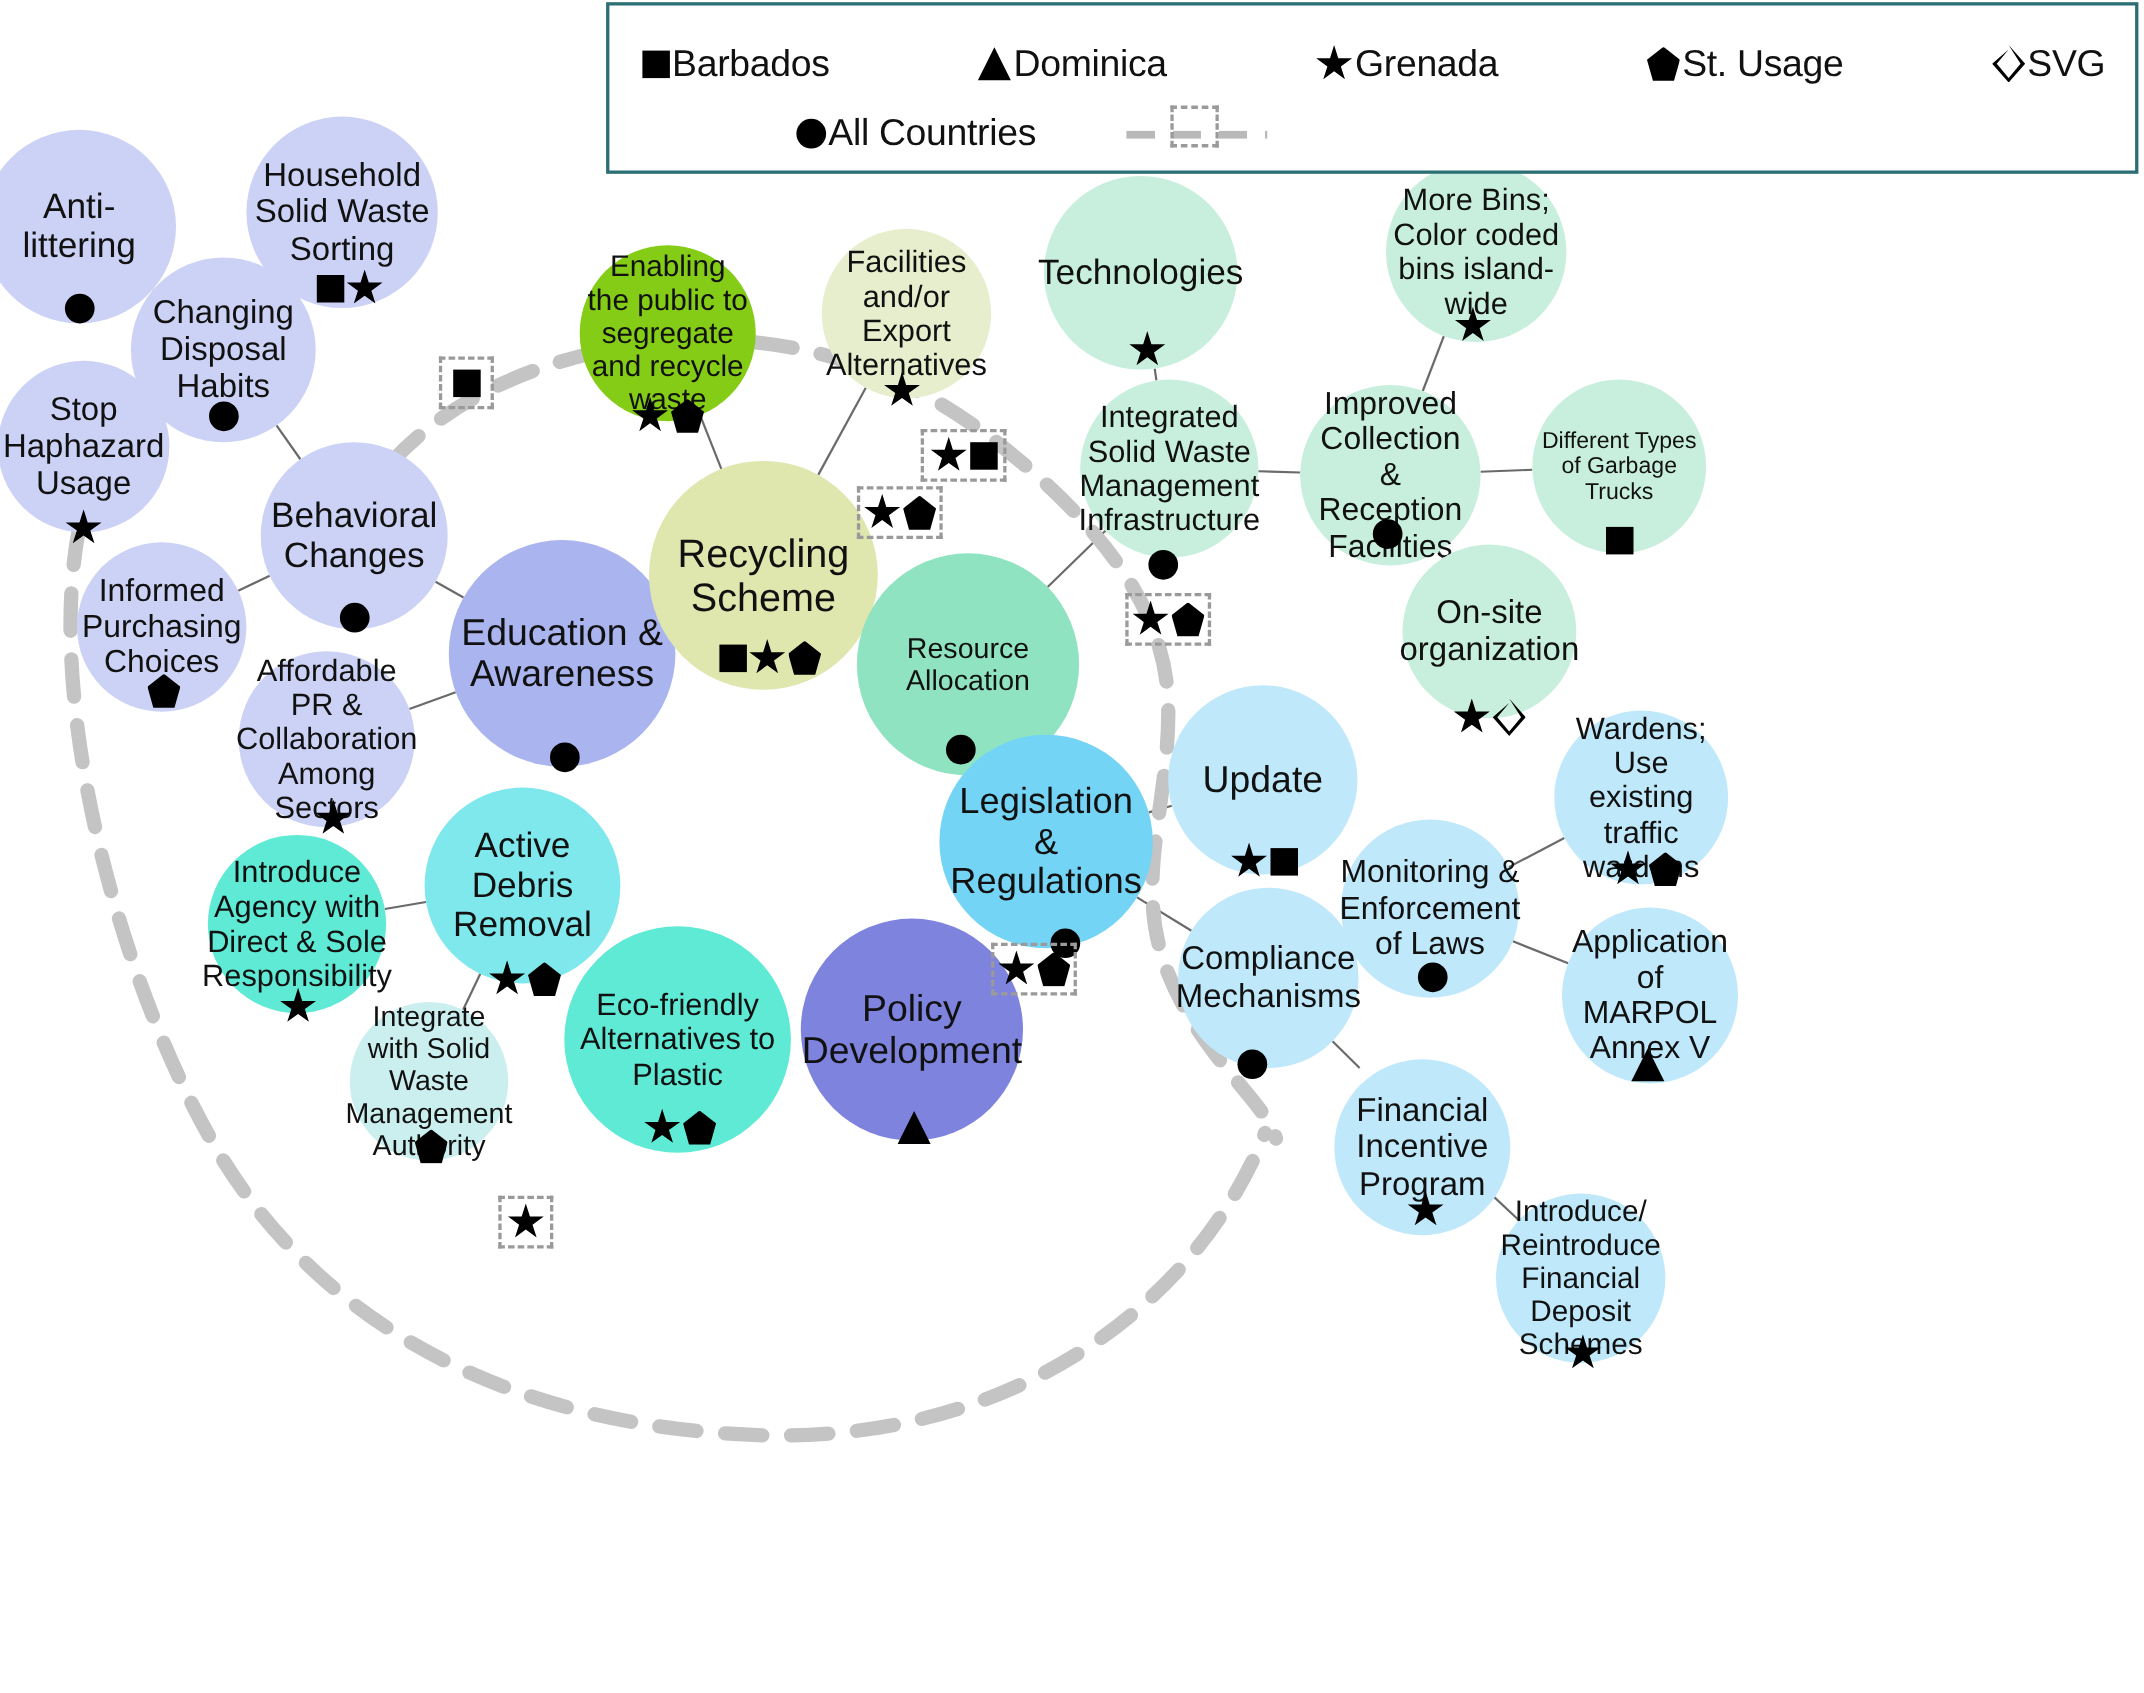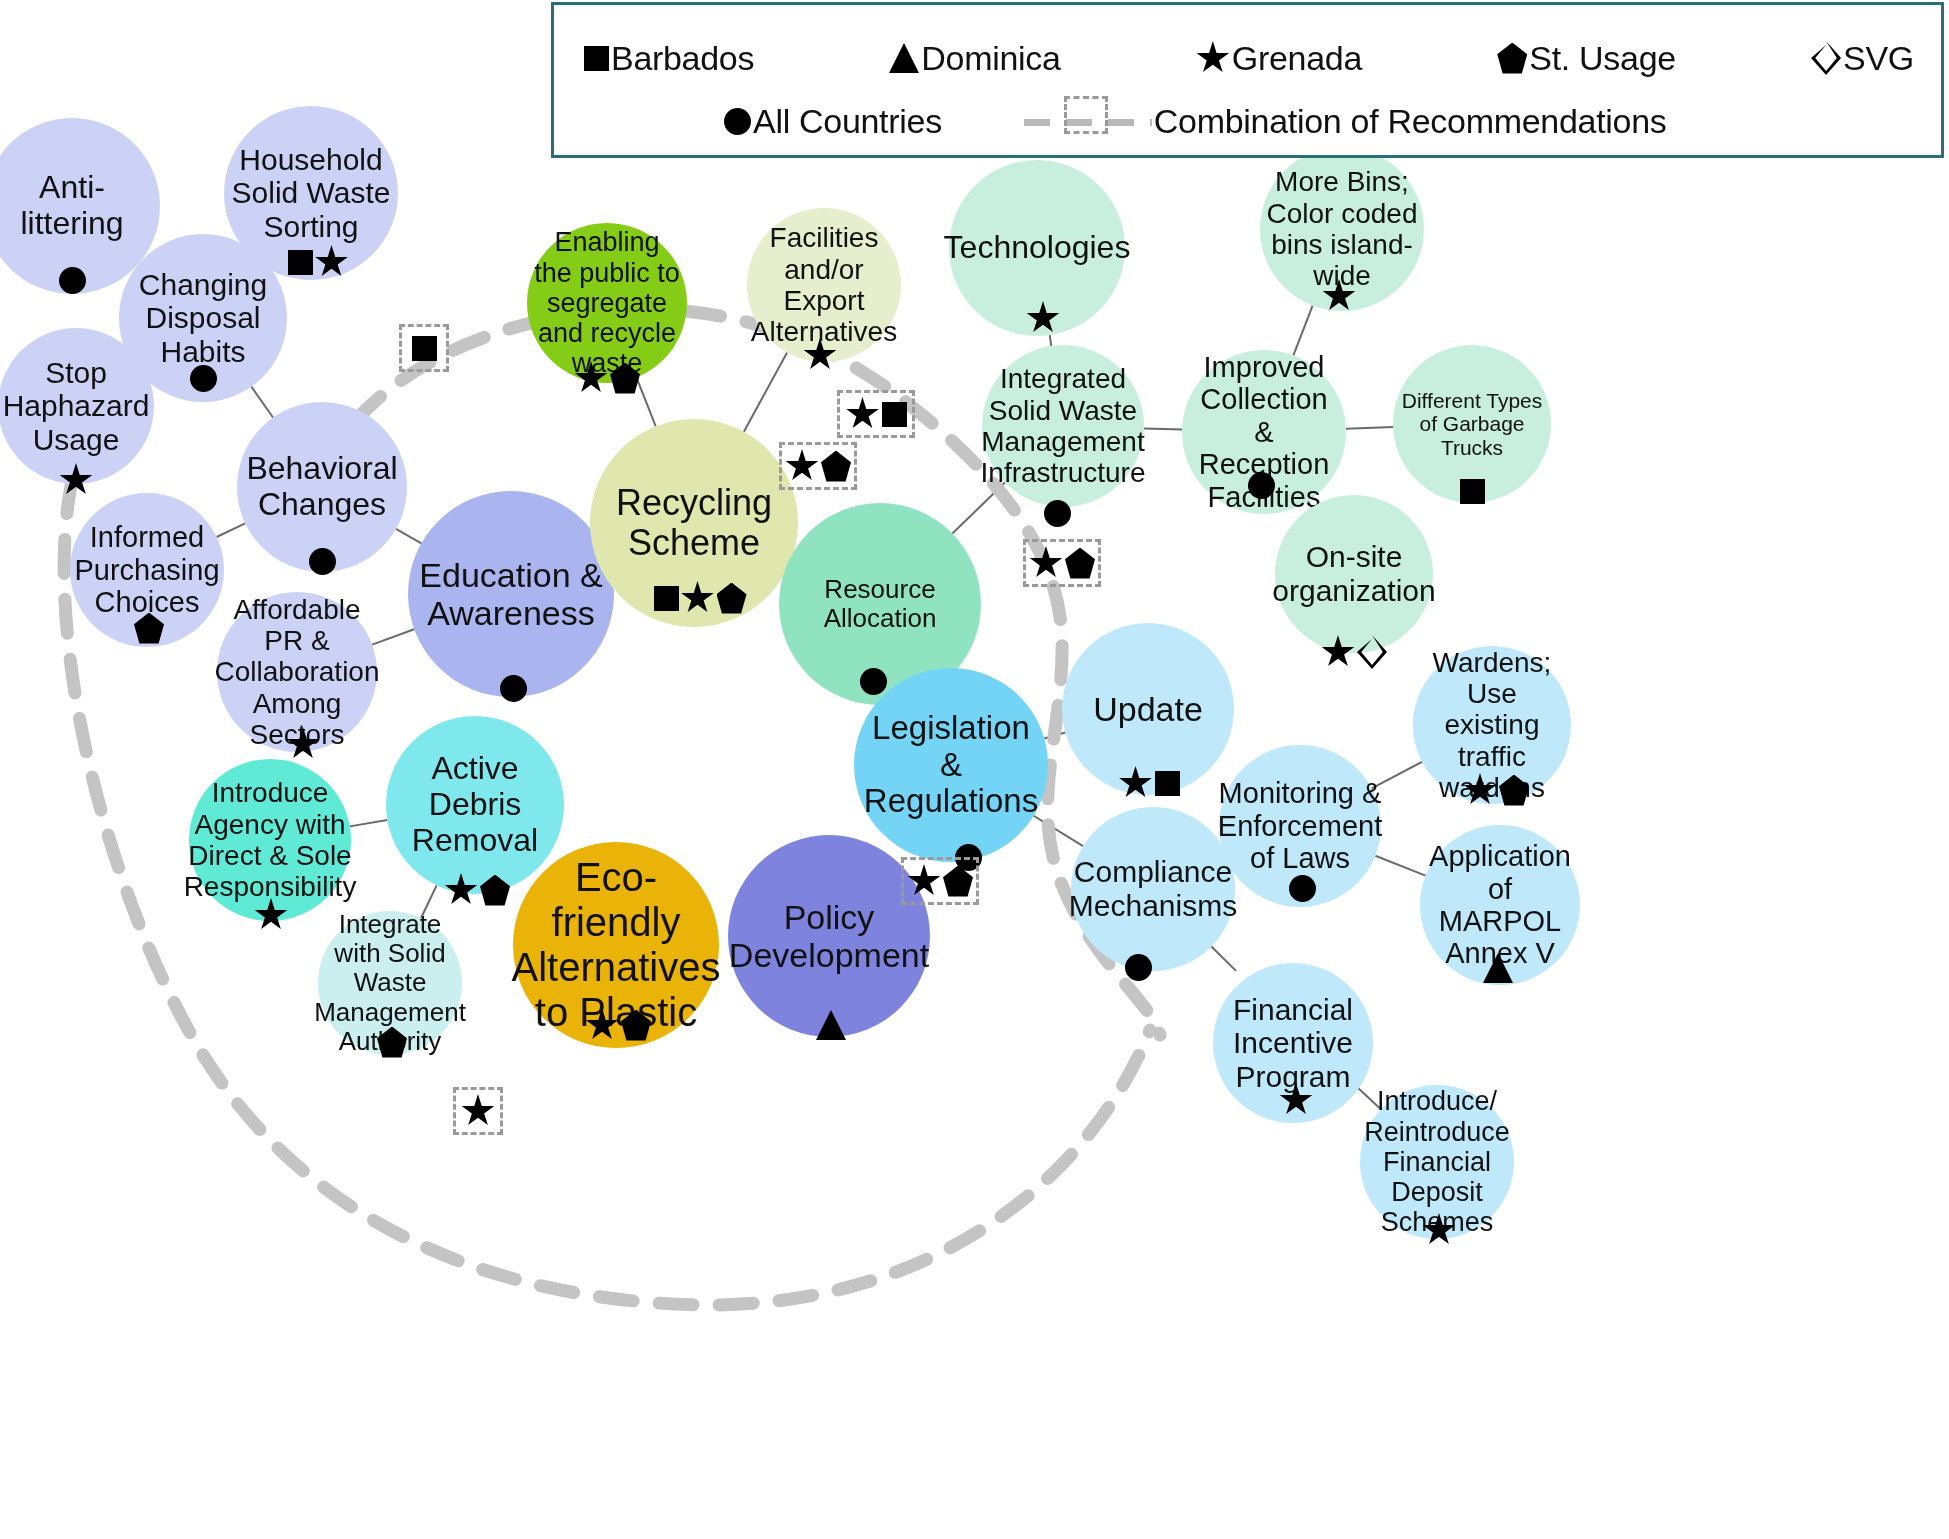--- a/index.html
+++ b/index.html
@@ -143,21 +143,21 @@
       <div class="markers" style="left: 322px; top: 1022px; width: 140px; height: 40px;">
         <span class="mk pent"></span>
       </div>
       <div class="node" style="left: 386px; top: 716px; width: 178px; height: 178px; background: rgb(126, 232, 236); font-size: 32px;">
         <span>Active Debris Removal</span>
       </div>
       <div class="markers" style="left: 407px; top: 870px; width: 140px; height: 40px;">
         <span class="mk star"></span>
         <span class="mk pent"></span>
       </div>
-      <div class="node" style="left: 513px; top: 842px; width: 206px; height: 206px; background: #eab308; font-size: 40px;">
+      <div class="node" style="left: 513px; top: 842px; width: 206px; height: 206px; background: #5eead4; font-size: 28px;">
         <span>Eco-friendly Alternatives to Plastic</span>
       </div>
       <div class="markers" style="left: 548px; top: 1005px; width: 140px; height: 40px;">
         <span class="mk star"></span>
         <span class="mk pent"></span>
       </div>
       <div class="node" style="left: 728px; top: 835px; width: 202px; height: 202px; background: rgb(126, 131, 221); font-size: 34px;">
         <span>Policy Development</span>
       </div>
       <div class="markers" style="left: 761px; top: 1005px; width: 140px; height: 40px;">
@@ -334,18 +334,17 @@
     </div>
     <div class="lrow" style="position:absolute;left:170px;top:88px;width:1180px;height:56px;align-items:center;">
       <div class="litem">
         <span class="mk cir"></span>
         <span class="ltxt">All Countries</span>
       </div>
       <div class="litem" style="margin-left:82px;">
         <span class="dashline">
             <i class="dashbox"></i>
           </span>
-        <span class="ltxt">Combination of Recommendations</span>
       </div>
     </div>
   </div>
 
 </div>
 
 </body></html>

